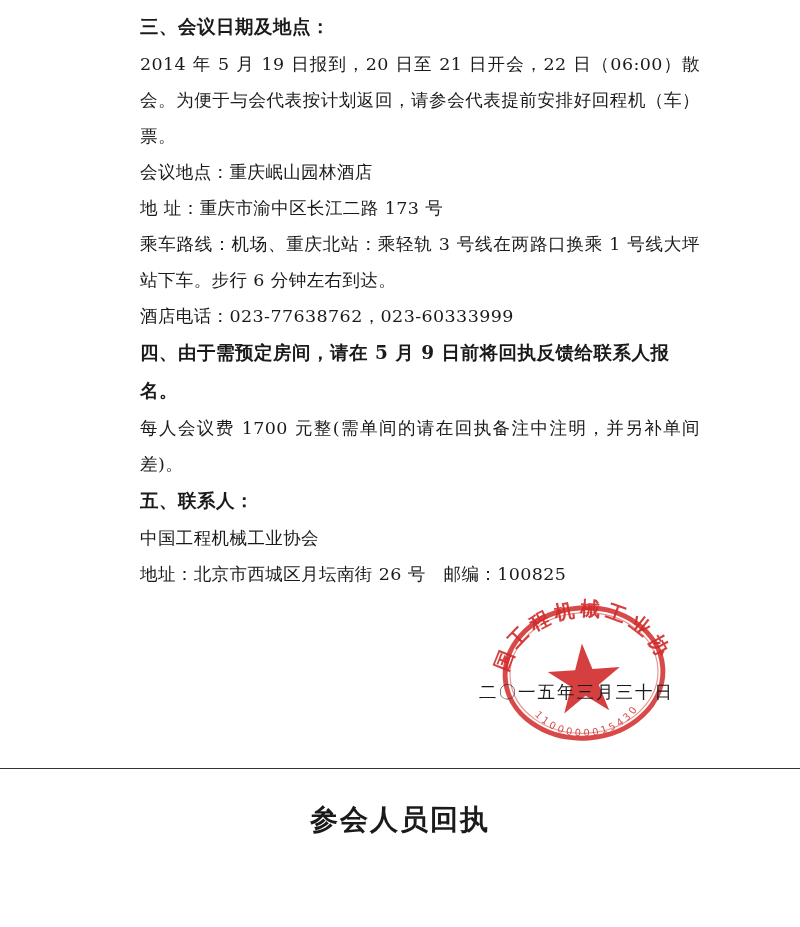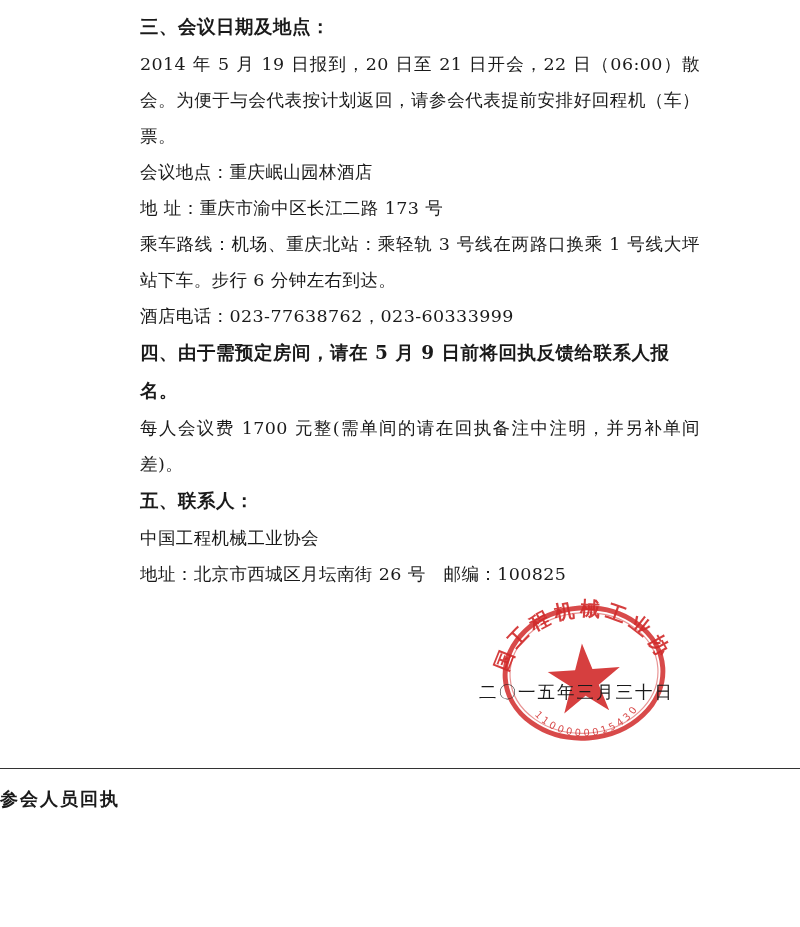--- a/index.html
+++ b/index.html
@@ -60,25 +60,25 @@
     white-space: nowrap;
     margin-left: 41px;
   }
   .divider {
     border: none;
     border-top: 1px solid #333;
     margin: 6px 0 0 0;
     width: 100%;
   }
   .receipt-title {
-    text-align: left;
-    font-size: 18px;
+    text-align: center;
+    font-size: 28px;
     font-weight: bold;
     letter-spacing: 2px;
-    margin: 18px 0 12px 0;
+    margin: 32px 0 12px 0;
   }
 </style>
 </head>
 <body>
 
 <div class="page">
 
   <div class="body-area">
 
     <p class="heading">三、会议日期及地点：</p>

